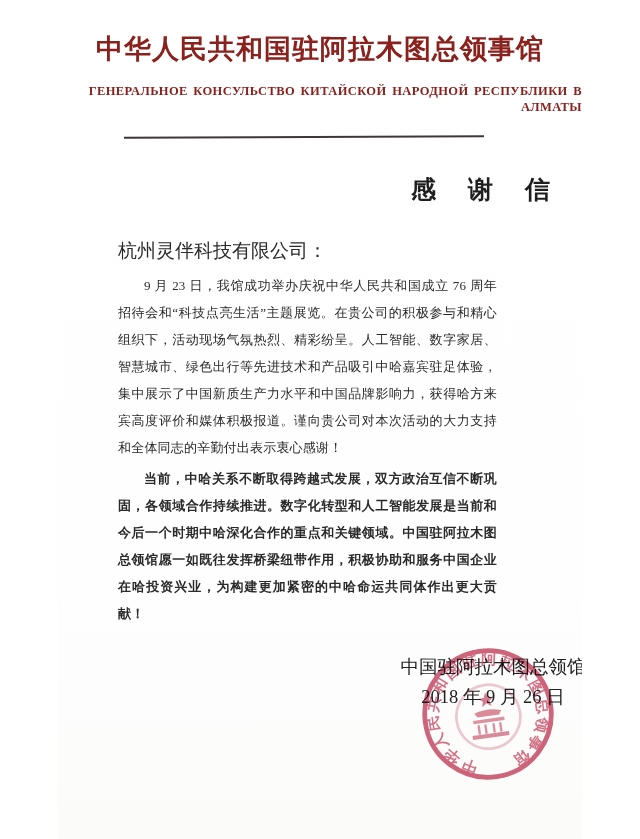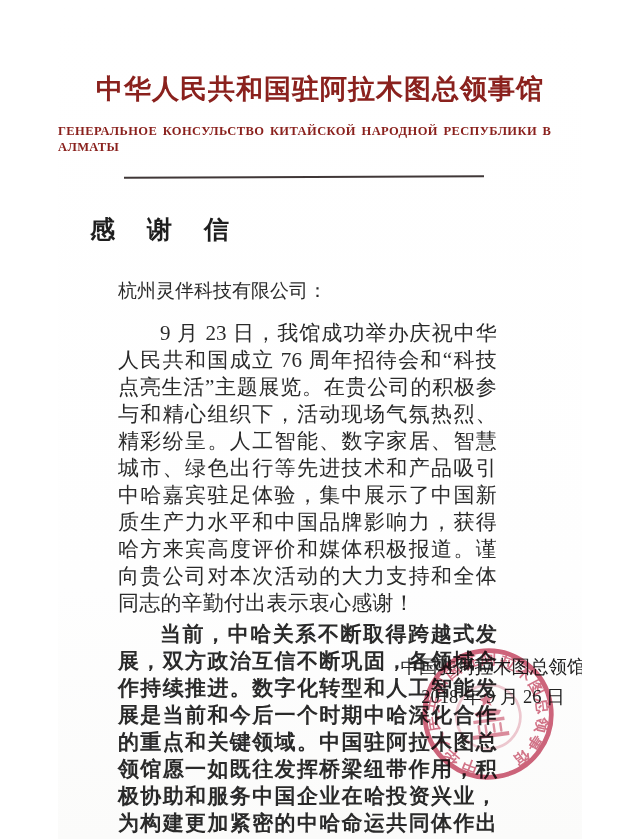--- a/index.html
+++ b/index.html
@@ -13,65 +13,65 @@
   html, body { background: #ffffff; }
   .page {
     position: relative;
     width: 524px;
     height: 839px;
     margin: 0 auto;
     background: linear-gradient(180deg, #ffffff 0%, var(--paper) 70%, #fbfbfa 100%);
     font-family: "Liberation Serif", "DejaVu Serif", serif;
     color: var(--body-ink);
     overflow: hidden;
-    padding-top: 72px;
+    padding-top: 32px;
   }
   .org-cn {
     text-align: center;
     font-size: 27px;
     line-height: 34px;
     font-weight: 700;
     letter-spacing: 1px;
     color: var(--letterhead-red);
   }
   .org-ru {
     margin-top: 17px;
-    text-align: left;
+    text-align: right;
     font-size: 12.5px;
     line-height: 16px;
     font-weight: 700;
     letter-spacing: 0.4px;
     color: var(--letterhead-red);
     word-spacing: 2px;
   }
   .rule {
     margin: 21px 98px 0 66px;
     height: 0;
     border-top: 2.5px solid var(--divider-dark);
     transform: rotate(-0.25deg);
   }
   .title {
     margin-top: 37px;
-    text-align: left;
+    text-align: right;
     font-size: 25px;
     line-height: 30px;
     font-weight: 600;
     letter-spacing: 32px;
     text-indent: 32px;
     color: #1e1e1e;
   }
   .salutation {
-    margin: 32px 80px 16px 60px;
+    margin: 32px 80px 8px 60px;
     font-size: 19px;
     line-height: 27px;
     color: var(--body-ink);
   }
   .para {
     margin: 8px 85px 0 60px;
-    font-size: 21px;
+    font-size: 13px;
     line-height: 27px;
     text-align: justify;
     text-indent: 2em;
     color: var(--body-ink);
     letter-spacing: 0.2px;
   }
   .para + .para { margin-top: 4px; font-weight: bold; }
   .signature {
     position: absolute;
     top: 652px;

